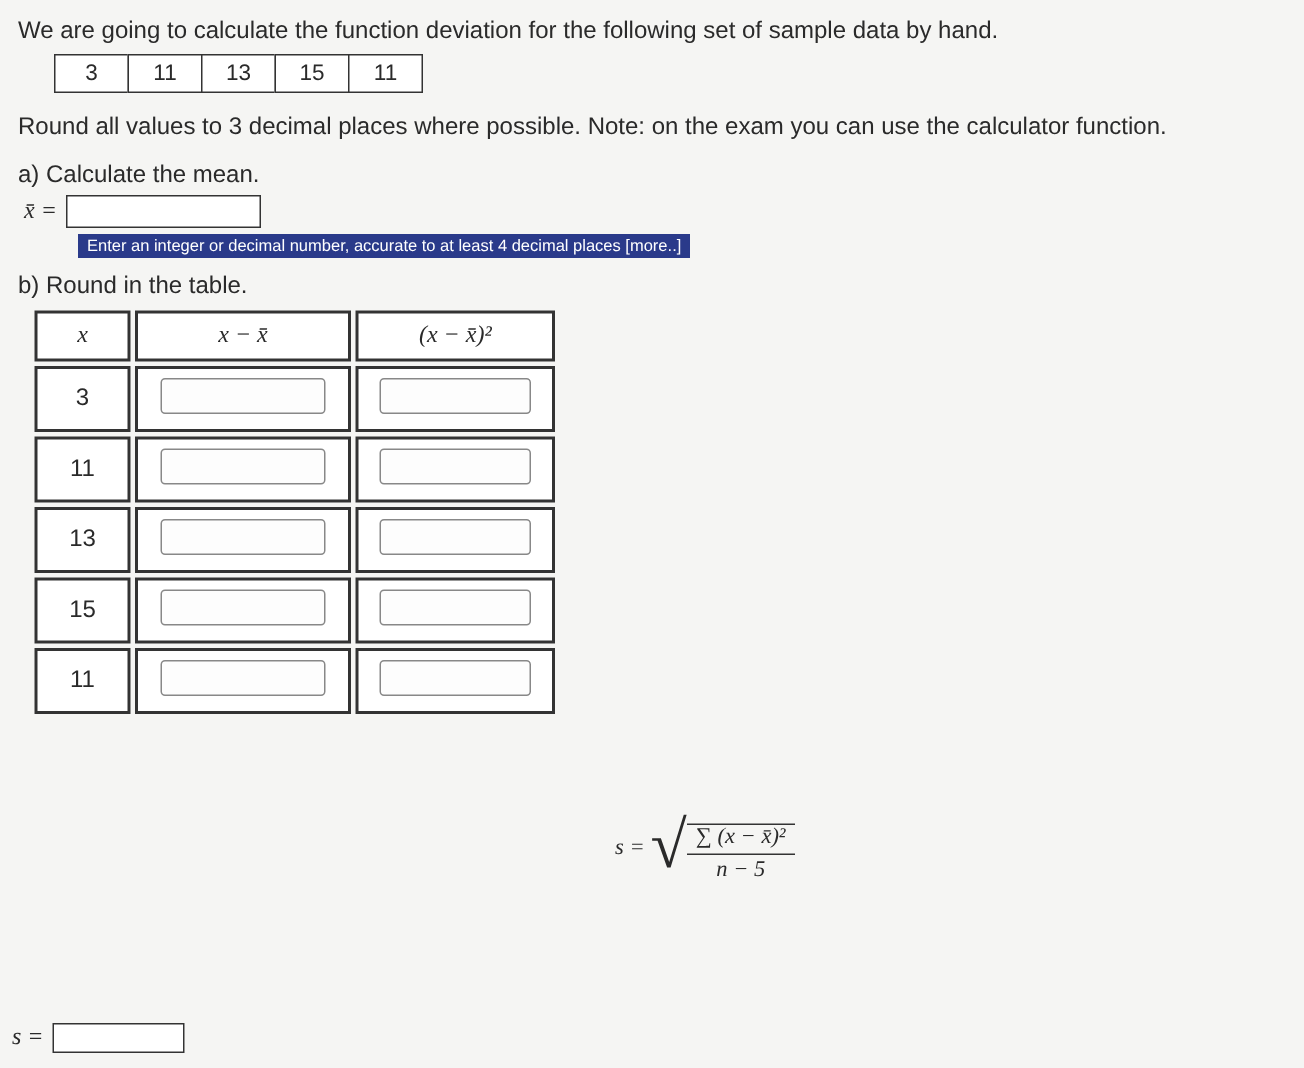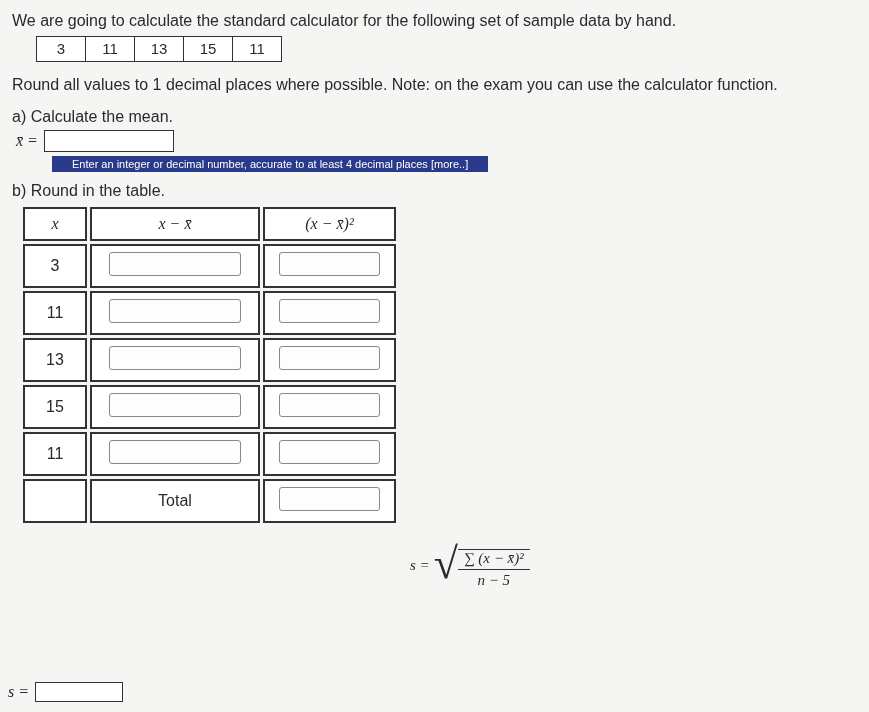--- a/index.html
+++ b/index.html
@@ -45,42 +45,42 @@
     width: 130px;
     height: 22px;
     margin-left: 6px;
   }
   .input-box.sm { width: 88px; height: 20px; }
   .hint {
     display: inline-block;
     background: #2a3a8a;
     color: #fff;
     font-size: 11px;
-    padding: 2px 20px;
+    padding: 2px 6px;
     margin-left: 40px;
     margin-top: 2px;
     margin-bottom: 10px;
   }
   table.stat {
     border-collapse: separate;
     border-spacing: 3px;
     margin-left: 8px;
     margin-top: 4px;
   }
   table.stat th, table.stat td {
     border: 2px solid #333;
     background: #fff;
     text-align: center;
     vertical-align: middle;
     font-weight: normal;
   }
   table.stat th { height: 34px; }
   table.stat td { height: 44px; }
   table.stat .col-x { width: 64px; }
-  table.stat .col-d { width: 170px; }
+  table.stat .col-d { width: 144px; }
   table.stat .col-d2 { width: 133px; }
   .inner-input {
     display: inline-block;
     width: 80%;
     height: 24px;
     border: 1px solid #888;
     border-radius: 3px;
     background: #fdfdfd;
   }
   .right-block {
@@ -118,31 +118,31 @@
     align-items: center;
     font-family: Georgia, serif;
   }
   .total-label { font-weight: bold; }
 </style>
 </head>
 <body>
 
 
 
-<div class="intro">We are going to calculate the standard calculator for the following set of sample data by hand.</div>
+<div class="intro">We are going to calculate the function deviation for the following set of sample data by hand.</div>
 
 <div class="data-row">
   <div class="data-cell">3</div>
   <div class="data-cell">11</div>
   <div class="data-cell">13</div>
   <div class="data-cell">15</div>
   <div class="data-cell">11</div>
 </div>
 
-<div class="note">Round all values to 1 decimal places where possible. Note: on the exam you can use the calculator function.</div>
+<div class="note">Round all values to 3 decimal places where possible. Note: on the exam you can use the calculator function.</div>
 
 <div class="section-label">a) Calculate the mean.</div>
 <div class="mean-row">
   <span class="ital">x̄ =</span>
   <span class="input-box"></span>
 </div>
 <div class="hint">Enter an integer or decimal number, accurate to at least 4 decimal places [more..]</div>
 
 <div class="section-label">b) Round in the table.</div>
 
@@ -169,25 +169,20 @@
     <td class="col-d2"><span class="inner-input"></span></td>
   </tr>
   <tr>
     <td class="col-x">15</td>
     <td class="col-d"><span class="inner-input"></span></td>
     <td class="col-d2"><span class="inner-input"></span></td>
   </tr>
   <tr>
     <td class="col-x">11</td>
     <td class="col-d"><span class="inner-input"></span></td>
-    <td class="col-d2"><span class="inner-input"></span></td>
-  </tr>
-  <tr>
-    <td class="col-x"></td>
-    <td class="col-d total-label">Total</td>
     <td class="col-d2"><span class="inner-input"></span></td>
   </tr>
 </tbody>
   </table>
 
 <div class="right-block">
   <div class="formula">
     <span>s =</span>
     <span class="sqrt-wrap">
       <span class="radical">√</span>

